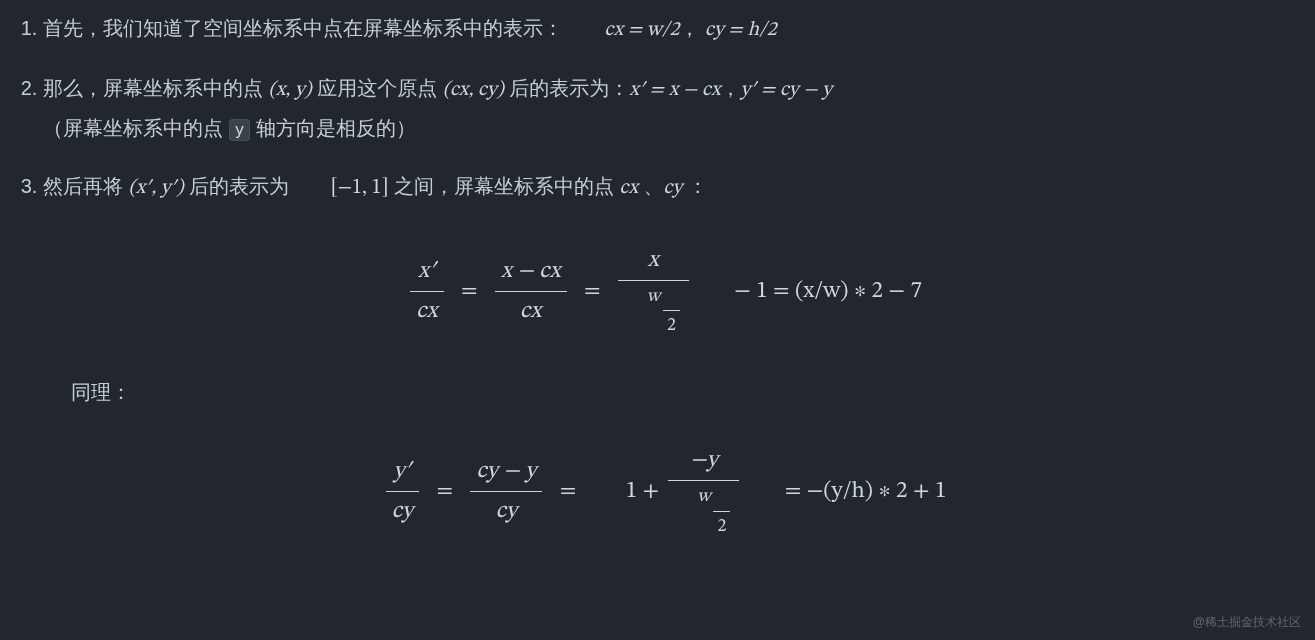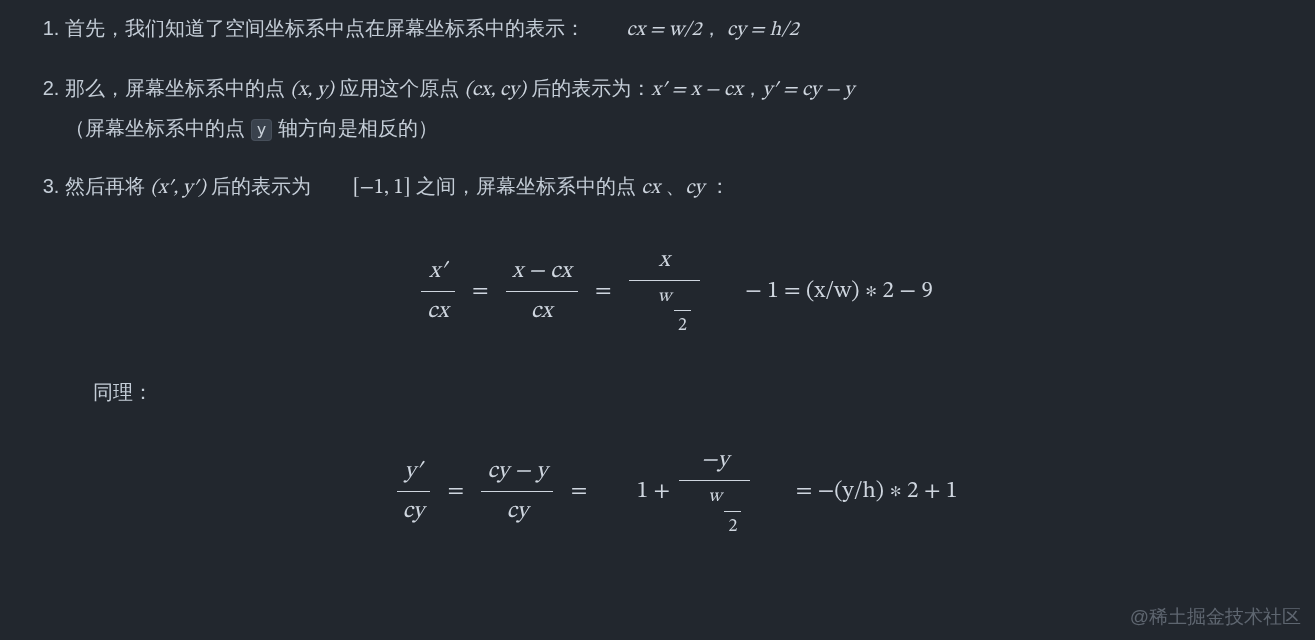--- a/index.html
+++ b/index.html
@@ -9,21 +9,21 @@
     height: 640px;
     background: #22272e;
     color: #c9d1d9;
     font-family: -apple-system, BlinkMacSystemFont, "Segoe UI", Helvetica, Arial, sans-serif;
     font-size: 20px;
     line-height: 1.6;
     overflow: hidden;
     position: relative;
   }
   .content {
-    padding: 12px 30px 10px 37px;
+    padding: 12px 30px 10px 15px;
   }
   ol {
     margin: 0;
     padding-left: 28px;
   }
   li {
     margin-bottom: 26px;
     color: #c4cdd7;
   }
   li .line {
@@ -80,21 +80,21 @@
   .indent {
     margin-left: 28px;
     margin-top: 10px;
     margin-bottom: 10px;
   }
   .watermark {
     position: absolute;
     right: 14px;
     bottom: 8px;
     color: #6e7681;
-    font-size: 19px;
+    font-size: 12px;
     opacity: 0.8;
   }
 </style>
 </head>
 <body>
 
 <div class="content">
 <ol>
 
   <li>
@@ -126,21 +126,21 @@
       <span class="eq">=</span>
       <span class="frac">
         <span class="num"><span>x</span></span>
         <span class="den">
           <span class="sfrac">
             <span class="num">w</span>
             <span class="den rm">2</span>
           </span>
         </span>
       </span>
-      <span class="rm" style="vertical-align:middle;">− 1 = (x/w) ∗ 2 − 9</span>
+      <span class="rm" style="vertical-align:middle;">− 1 = (x/w) ∗ 2 − 7</span>
     </div>
 
     <div class="indent">同理：</div>
 
     <div class="block math" style="font-size:23px; margin-top:34px; margin-bottom:0;">
       <span class="frac">
         <span class="num"><span>y′</span></span>
         <span class="den"><span>cy</span></span>
       </span>
       <span class="eq">=</span>

